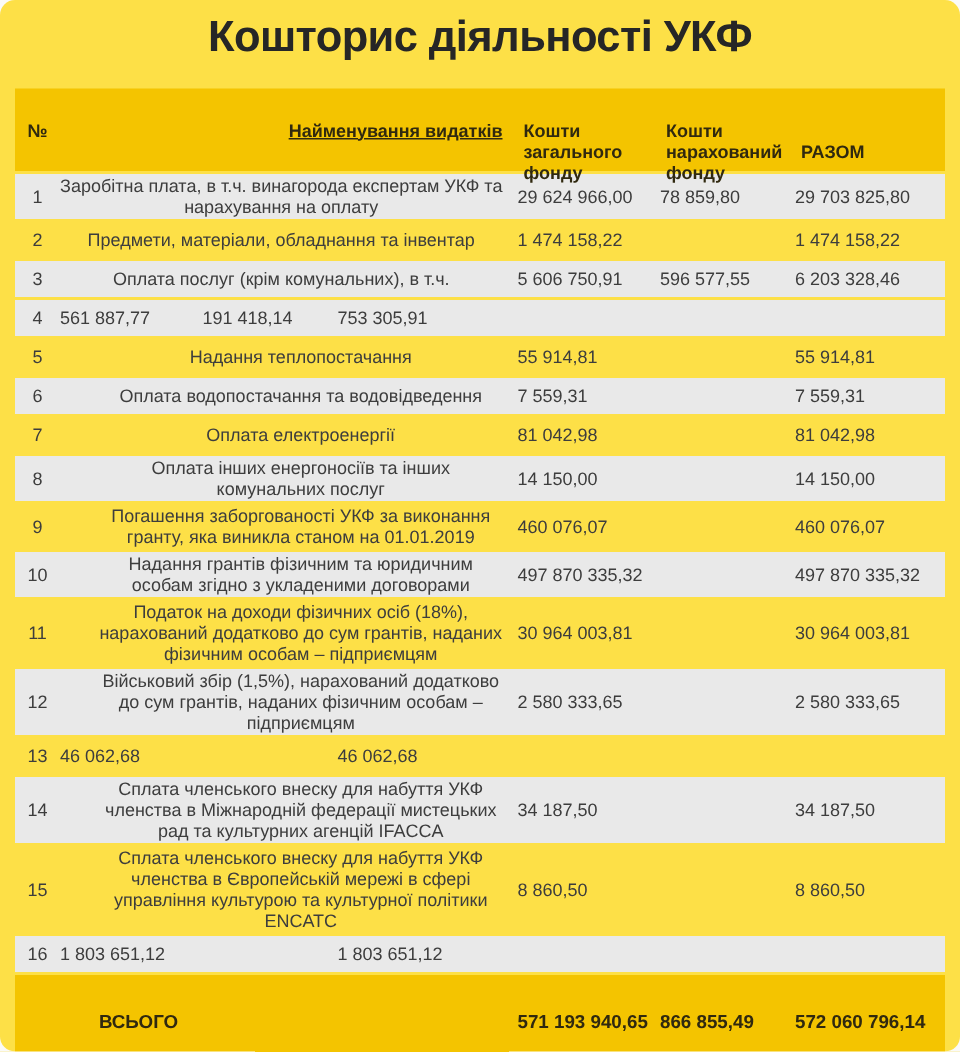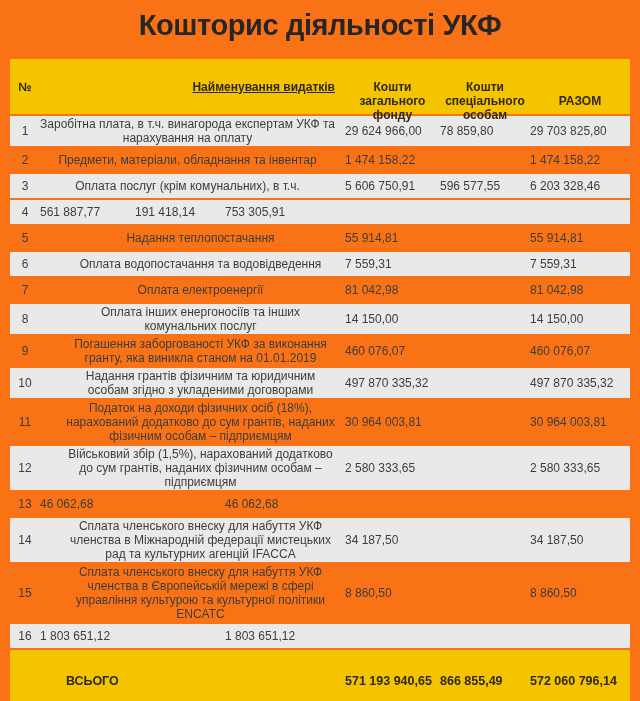--- a/index.html
+++ b/index.html
@@ -8,22 +8,23 @@
     --text: #3D3D3D;
     --header-text: #30290F;
   }
   * { margin: 0; padding: 0; box-sizing: border-box; }
   html, body { background: #FAFAF8; }
   .page {
     position: relative;
     width: 640px;
     height: 701px;
     overflow: hidden;
-    background: #f97316;
+    background: #fde047;
     font-family: "Liberation Sans", "DejaVu Sans", sans-serif;
+    border-radius: 10px;
   }
   .page-title {
     text-align: center;
     font-size: 29px;
     font-weight: 700;
     letter-spacing: -0.4px;
     color: #262626;
     padding: 9px 0 0 0;
     height: 49px;
   }
@@ -40,21 +41,21 @@
     display: flex;
     align-items: center;
     height: 55px;
     background: var(--yellow);
     color: var(--header-text);
     font-weight: 700;
     font-size: 12px;
     line-height: 14px;
   }
   .thead .col-name { text-align: right; text-decoration: underline; }
-  .thead .col-gen, .thead .col-spec, .thead .col-tot { text-align: center; padding: 0 4px; margin-top: 28px; }
+  .thead .col-gen, .thead .col-spec, .thead .col-tot { padding: 0 4px; margin-top: 28px; }
 
   .row {
     display: flex;
     align-items: center;
     margin-top: 2px;
     min-height: 24px;
     font-size: 12px;
     line-height: 14px;
     color: var(--text);
   }
@@ -81,21 +82,21 @@
 <div class="page">
 
   <div class="page-title">Кошторис діяльності УКФ</div>
 
   <div class="table">
 
     <div class="thead">
       <div class="c col-num">№</div>
       <div class="c col-name">Найменування видатків</div>
       <div class="c col-gen">Кошти загального фонду</div>
-      <div class="c col-spec">Кошти спеціального особам</div>
+      <div class="c col-spec">Кошти нарахований фонду</div>
       <div class="c col-tot">РАЗОМ</div>
     </div>
 
     <div>
         <div class="row shaded">
         <div class="c col-num">1</div>
         <div class="c col-name">Заробітна плата, в т.ч. винагорода експертам УКФ та нарахування на оплату</div>
         <div class="c col-gen money">29 624 966,00</div>
         <div class="c col-spec money">78 859,80</div>
         <div class="c col-tot money">29 703 825,80</div>

